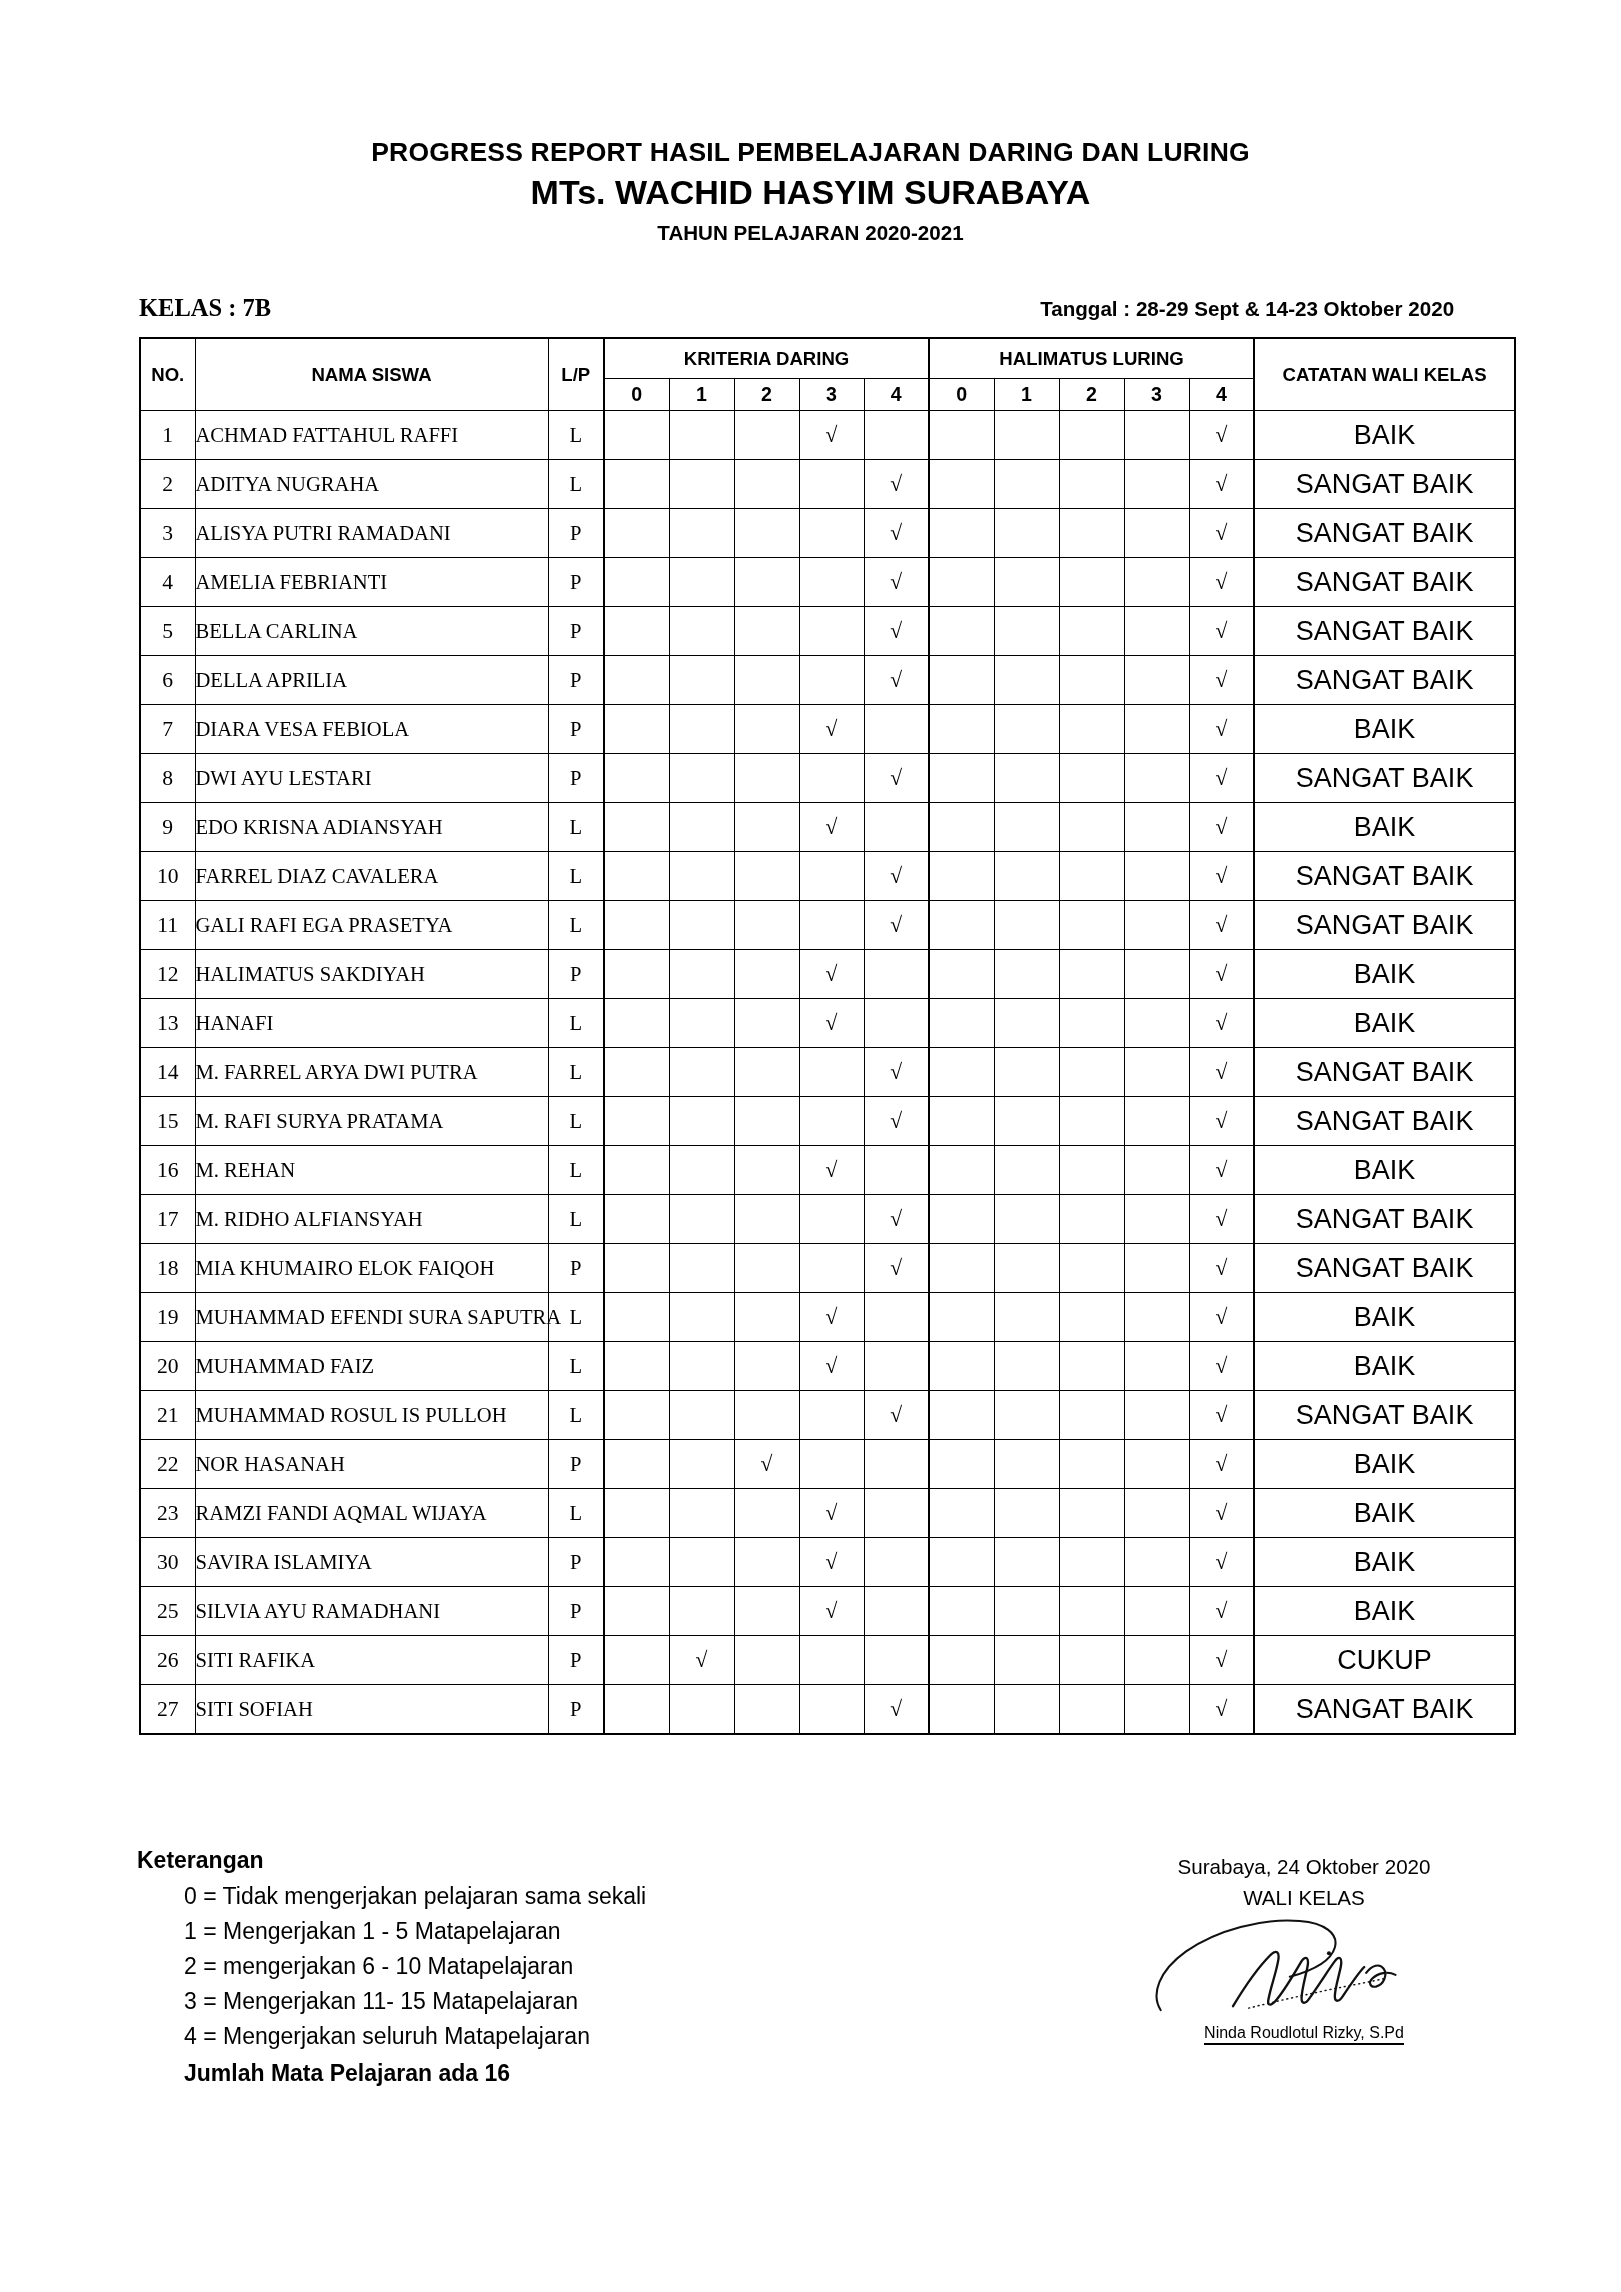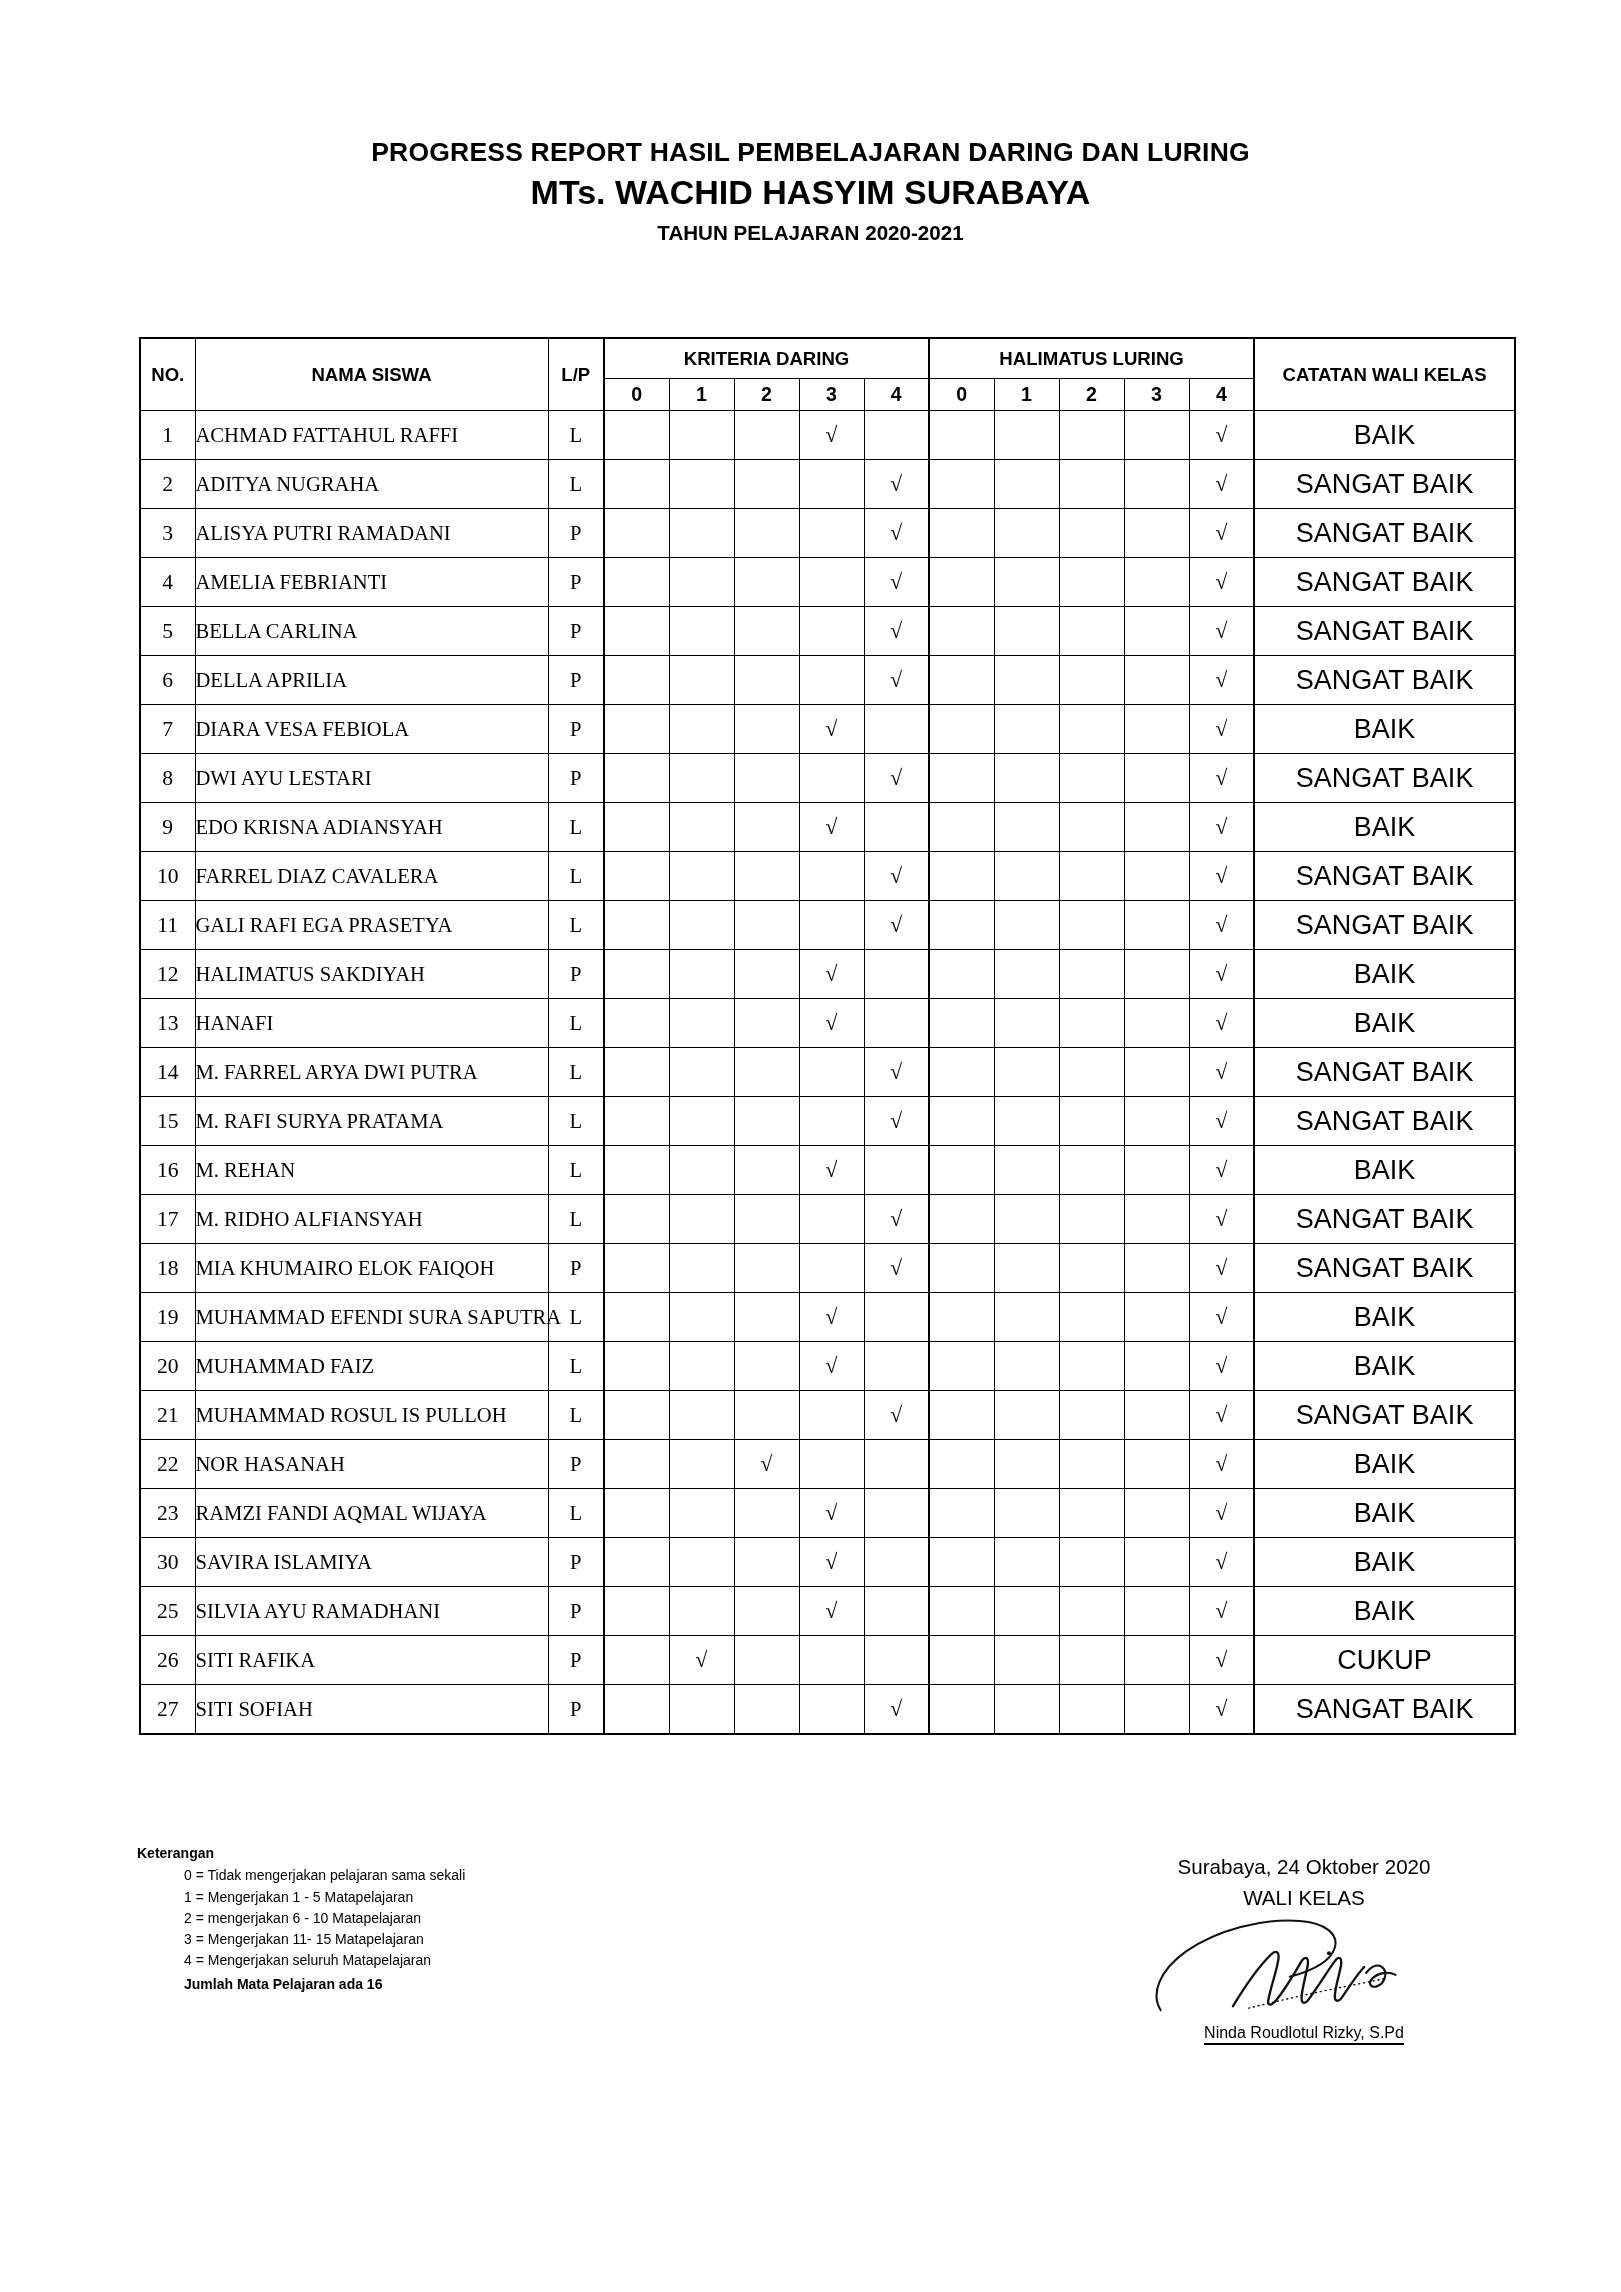--- a/index.html
+++ b/index.html
@@ -142,21 +142,21 @@
   col.w-lp    { width: 56px; }
   col.w-crit  { width: 65px; }
   col.w-note  { width: 261px; }
 
   
   .legend {
     position: absolute;
     left: 137px;
     top: 1843px;
     font-family: "Liberation Sans", sans-serif;
-    font-size: 14px;
+    font-size: 23px;
     line-height: 1.52;
   }
   .legend .legend-title {
     font-weight: bold;
     margin-bottom: 1px;
   }
   .legend .legend-item {
     margin-left: 47px;
   }
   .legend .legend-total {
@@ -194,20 +194,24 @@
 <body>
 
 <div class="page">
 
   <div class="doc-header">
     <div class="title-line1">PROGRESS REPORT HASIL PEMBELAJARAN DARING DAN LURING</div>
     <div class="title-line2">MTs. WACHID HASYIM SURABAYA</div>
     <div class="title-line3">TAHUN PELAJARAN 2020-2021</div>
   </div>
 
+  <div class="meta-row">
+    <div class="meta-kelas">KELAS : 7B</div>
+    <div class="meta-tanggal">Tanggal : 28-29  Sept &amp; 14-23 Oktober 2020</div>
+  </div>
 
   <div class="tbl-wrap">
     <table class="grid">
       <colgroup>
         <col class="w-no">
           <col class="w-name">
           <col class="w-lp">
         <col class="w-crit">
           <col class="w-crit">
           <col class="w-crit">

